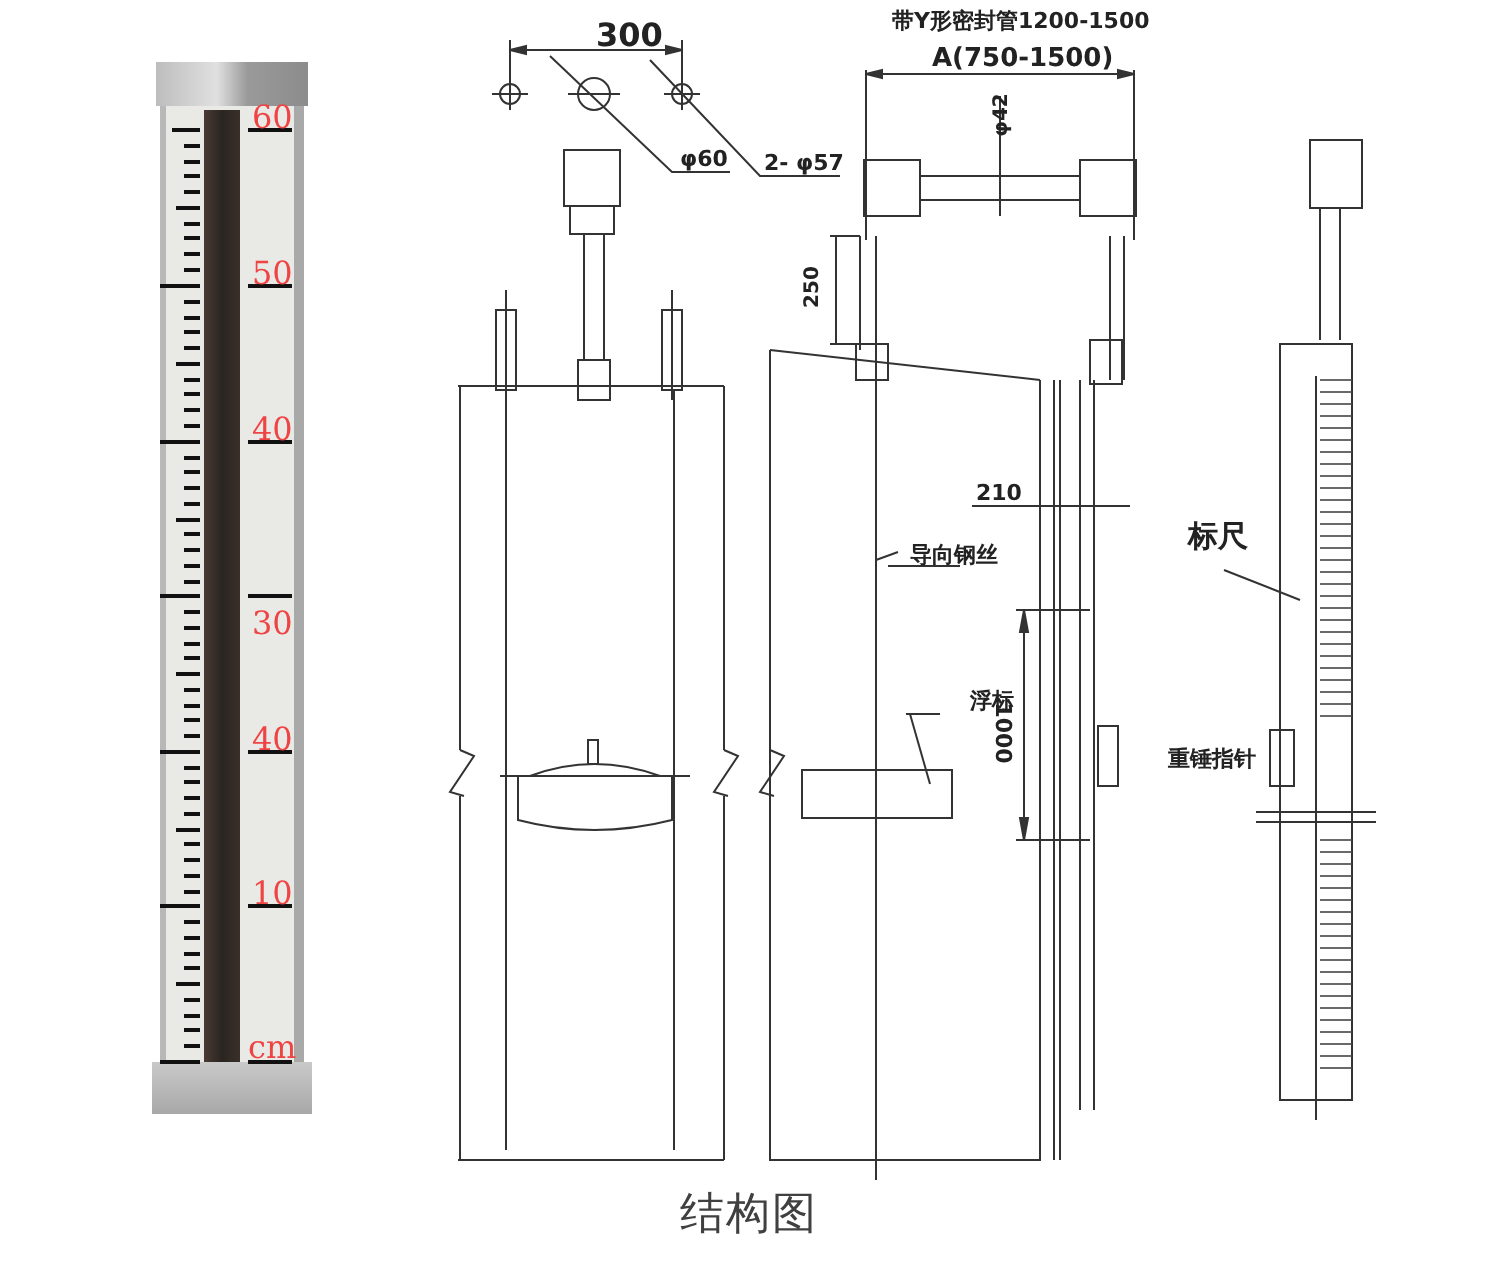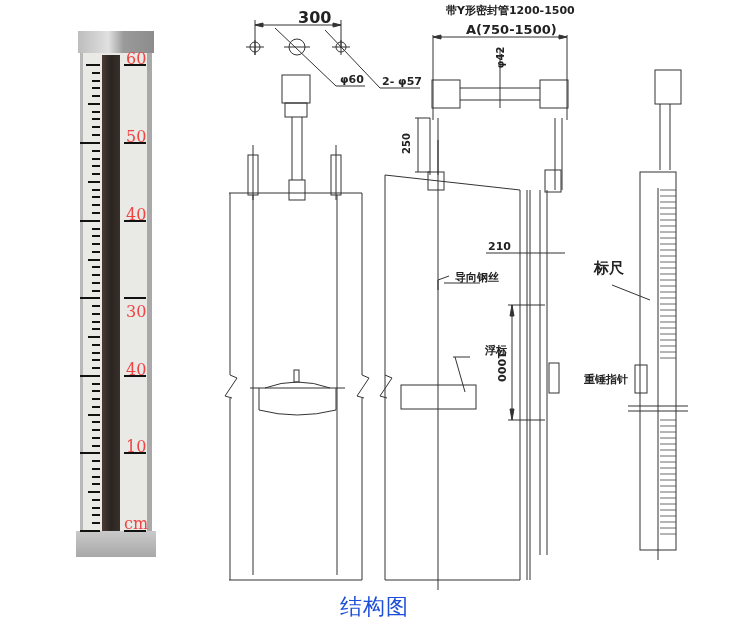--- a/index.html
+++ b/index.html
@@ -1,21 +1,21 @@
 <!DOCTYPE html>
 <html><head>
 <meta charset="utf-8">
 <style>
   html,body{margin:0;padding:0;background:#ffffff;}
   body{width:750px;height:639px;position:relative;overflow:hidden;font-family:"DejaVu Sans",sans-serif;}
   .abs{position:absolute;}
   svg{position:absolute;left:0;top:0;}
   .lbl{position:absolute;font-family:"DejaVu Sans",sans-serif;font-weight:bold;color:#222;white-space:nowrap;}
   .num{position:absolute;font-family:"DejaVu Serif",serif;color:#ef4444;font-size:16px;white-space:nowrap;}
-  .caption{position:absolute;left:340px;top:592px;font-size:22px;color:#1d4ed8;font-family:"DejaVu Sans",sans-serif;letter-spacing:1px;}
+  .caption{position:absolute;left:340px;top:592px;font-size:22px;color:#404040;font-family:"DejaVu Sans",sans-serif;letter-spacing:1px;}
 </style>
 </head>
 <body>
 
 <div class="abs" style="left:74px;top:31px;width:84px;height:528px;">
   <div class="abs" style="left:4px;top:0;width:76px;height:22px;background:linear-gradient(90deg,#bdbdbd,#e0e0e0 40%,#9a9a9a 60%,#8c8c8c);"></div>
   <div class="abs" style="left:6px;top:22px;width:72px;height:478px;background:#e9e9e6;border-left:3px solid #b8b8b8;border-right:5px solid #a9a9a9;box-sizing:border-box;"></div>
   <div class="abs" style="left:28px;top:24px;width:18px;height:476px;background:linear-gradient(90deg,#4a3a33,#2a2522 50%,#3a2f2a);"></div>
   <div class="abs" style="left:2px;top:500px;width:80px;height:26px;background:linear-gradient(180deg,#c9c9c9,#a8a8a8);"></div>
   <svg width="84" height="528">

